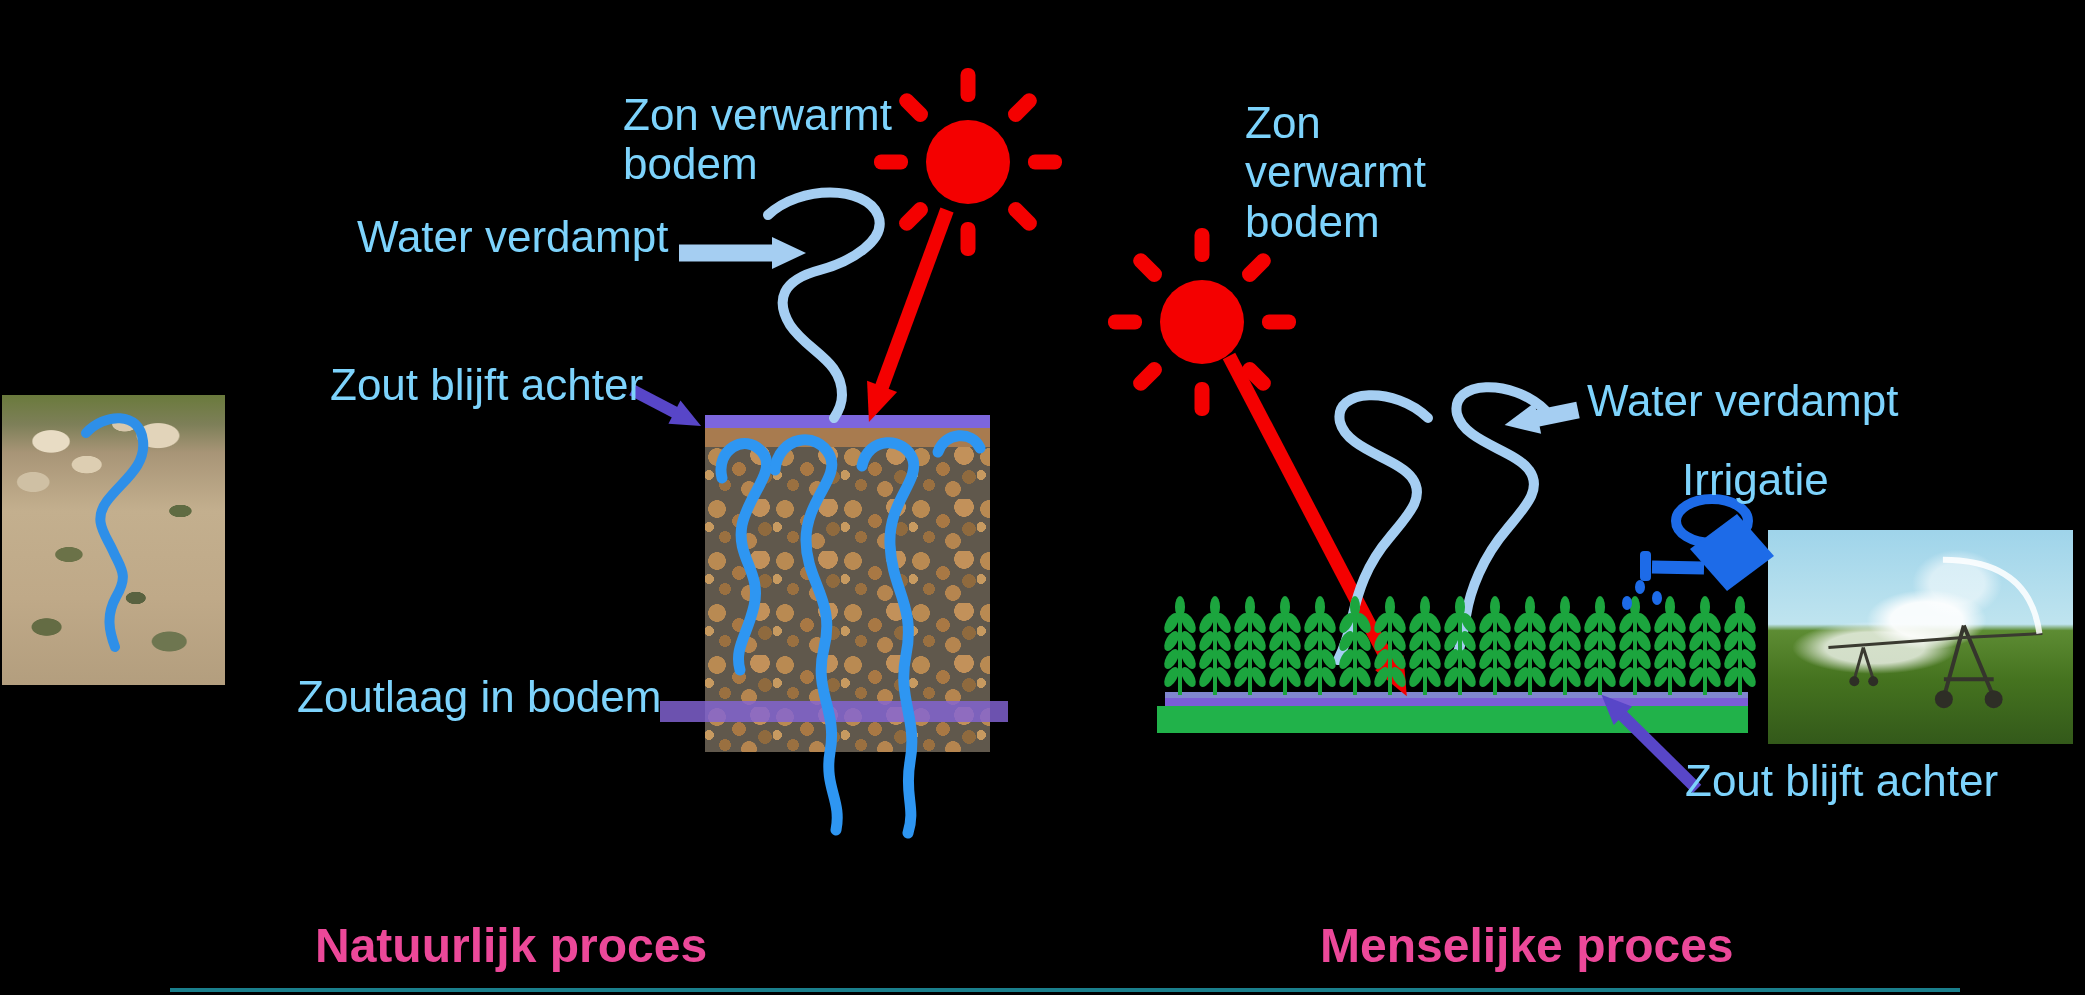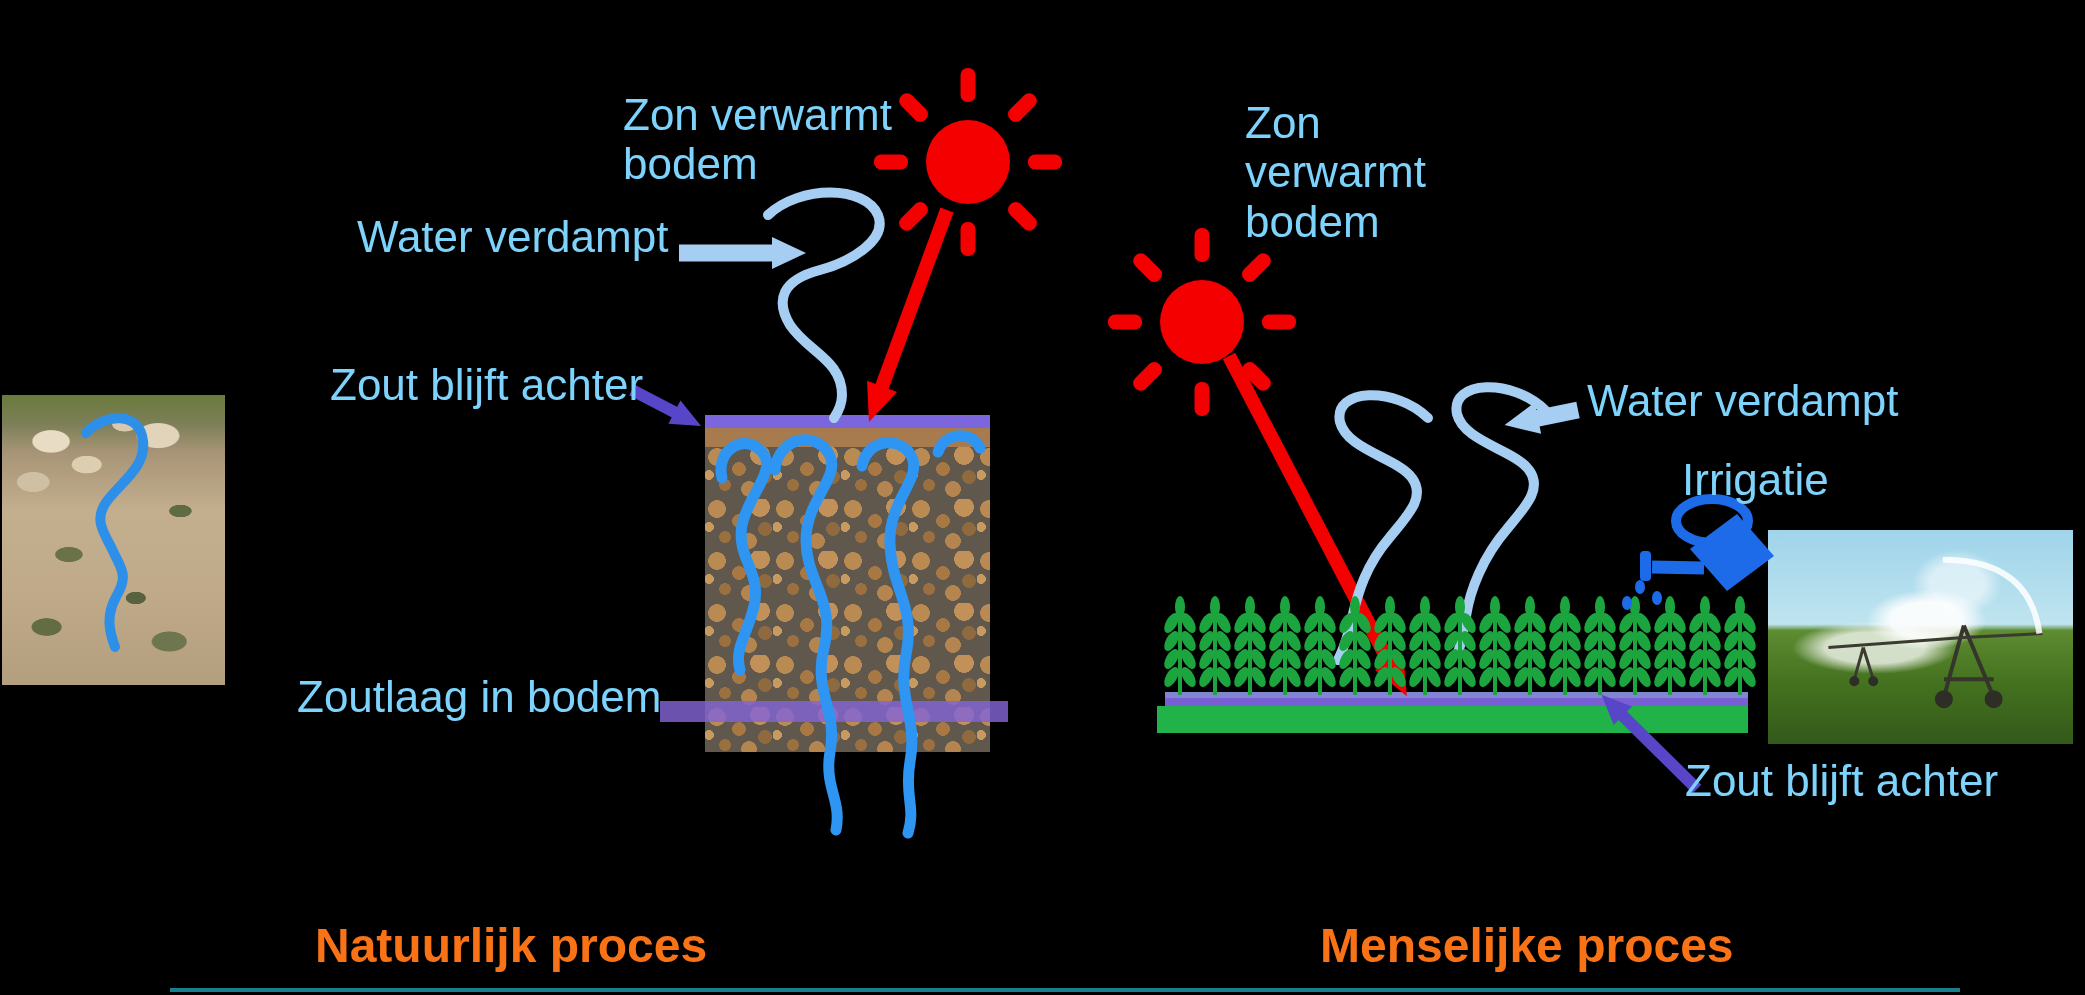--- a/index.html
+++ b/index.html
@@ -1,19 +1,19 @@
 <!DOCTYPE html>
 <html><head>
 <meta charset="utf-8">
 <style>
   html,body{margin:0;padding:0;background:#000;}
   .canvas{position:relative;width:2085px;height:995px;background:#000;overflow:hidden;
           font-family:"Liberation Sans",sans-serif;}
   .label{position:absolute;color:#7dd3fc;font-size:44px;line-height:1.12;white-space:pre-line;}
-  .caption{position:absolute;color:#f97316;font-size:48px;font-weight:bold;white-space:pre;}
+  .caption{position:absolute;color:#ec4899;font-size:48px;font-weight:bold;white-space:pre;}
   
   .photo-left{position:absolute;left:2px;top:395px;width:223px;height:290px;
     background:
       radial-gradient(ellipse 30px 18px at 22% 16%, #e8dcc4 0 60%, transparent 65%),
       radial-gradient(ellipse 24px 14px at 38% 24%, #ddceb2 0 60%, transparent 65%),
       radial-gradient(ellipse 34px 20px at 70% 14%, #e2d4ba 0 60%, transparent 65%),
       radial-gradient(ellipse 20px 12px at 55% 10%, #d8c8ac 0 60%, transparent 65%),
       radial-gradient(ellipse 26px 16px at 14% 30%, #cfc0a4 0 60%, transparent 65%),
       radial-gradient(ellipse 18px 10px at 80% 40%, #5f6b42 0 60%, transparent 65%),
       radial-gradient(ellipse 22px 12px at 30% 55%, #6b7248 0 60%, transparent 65%),

